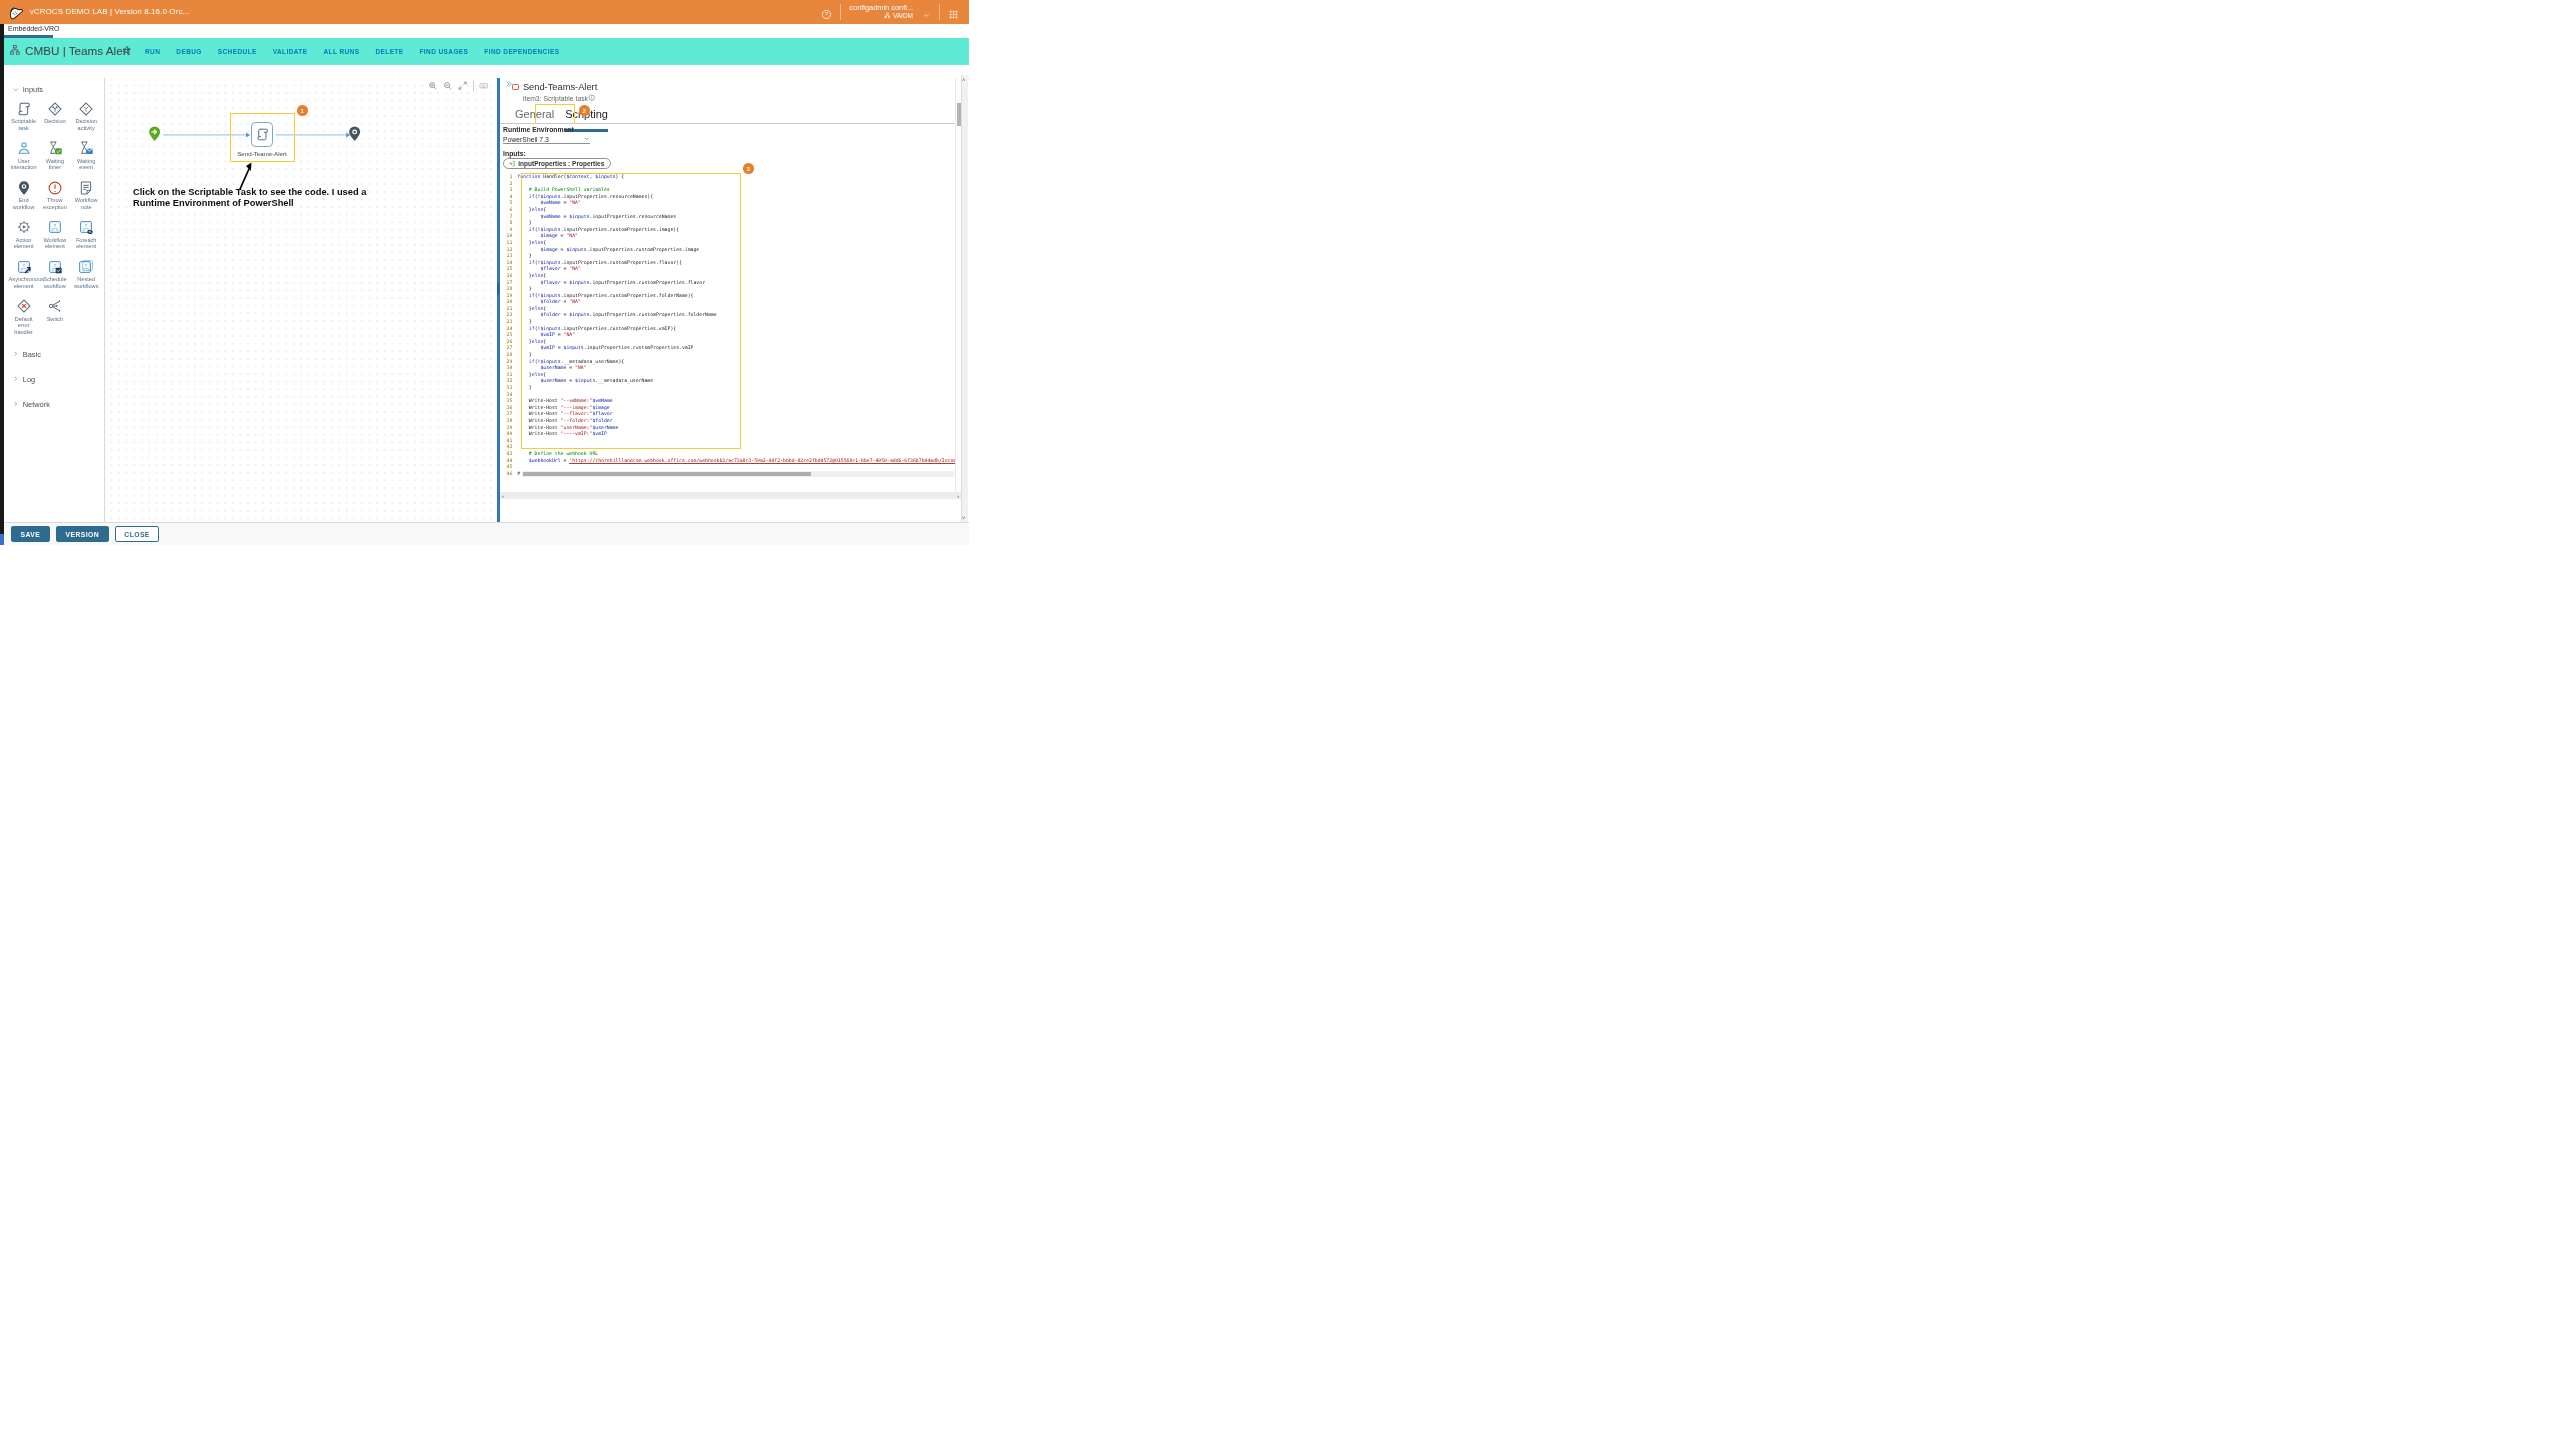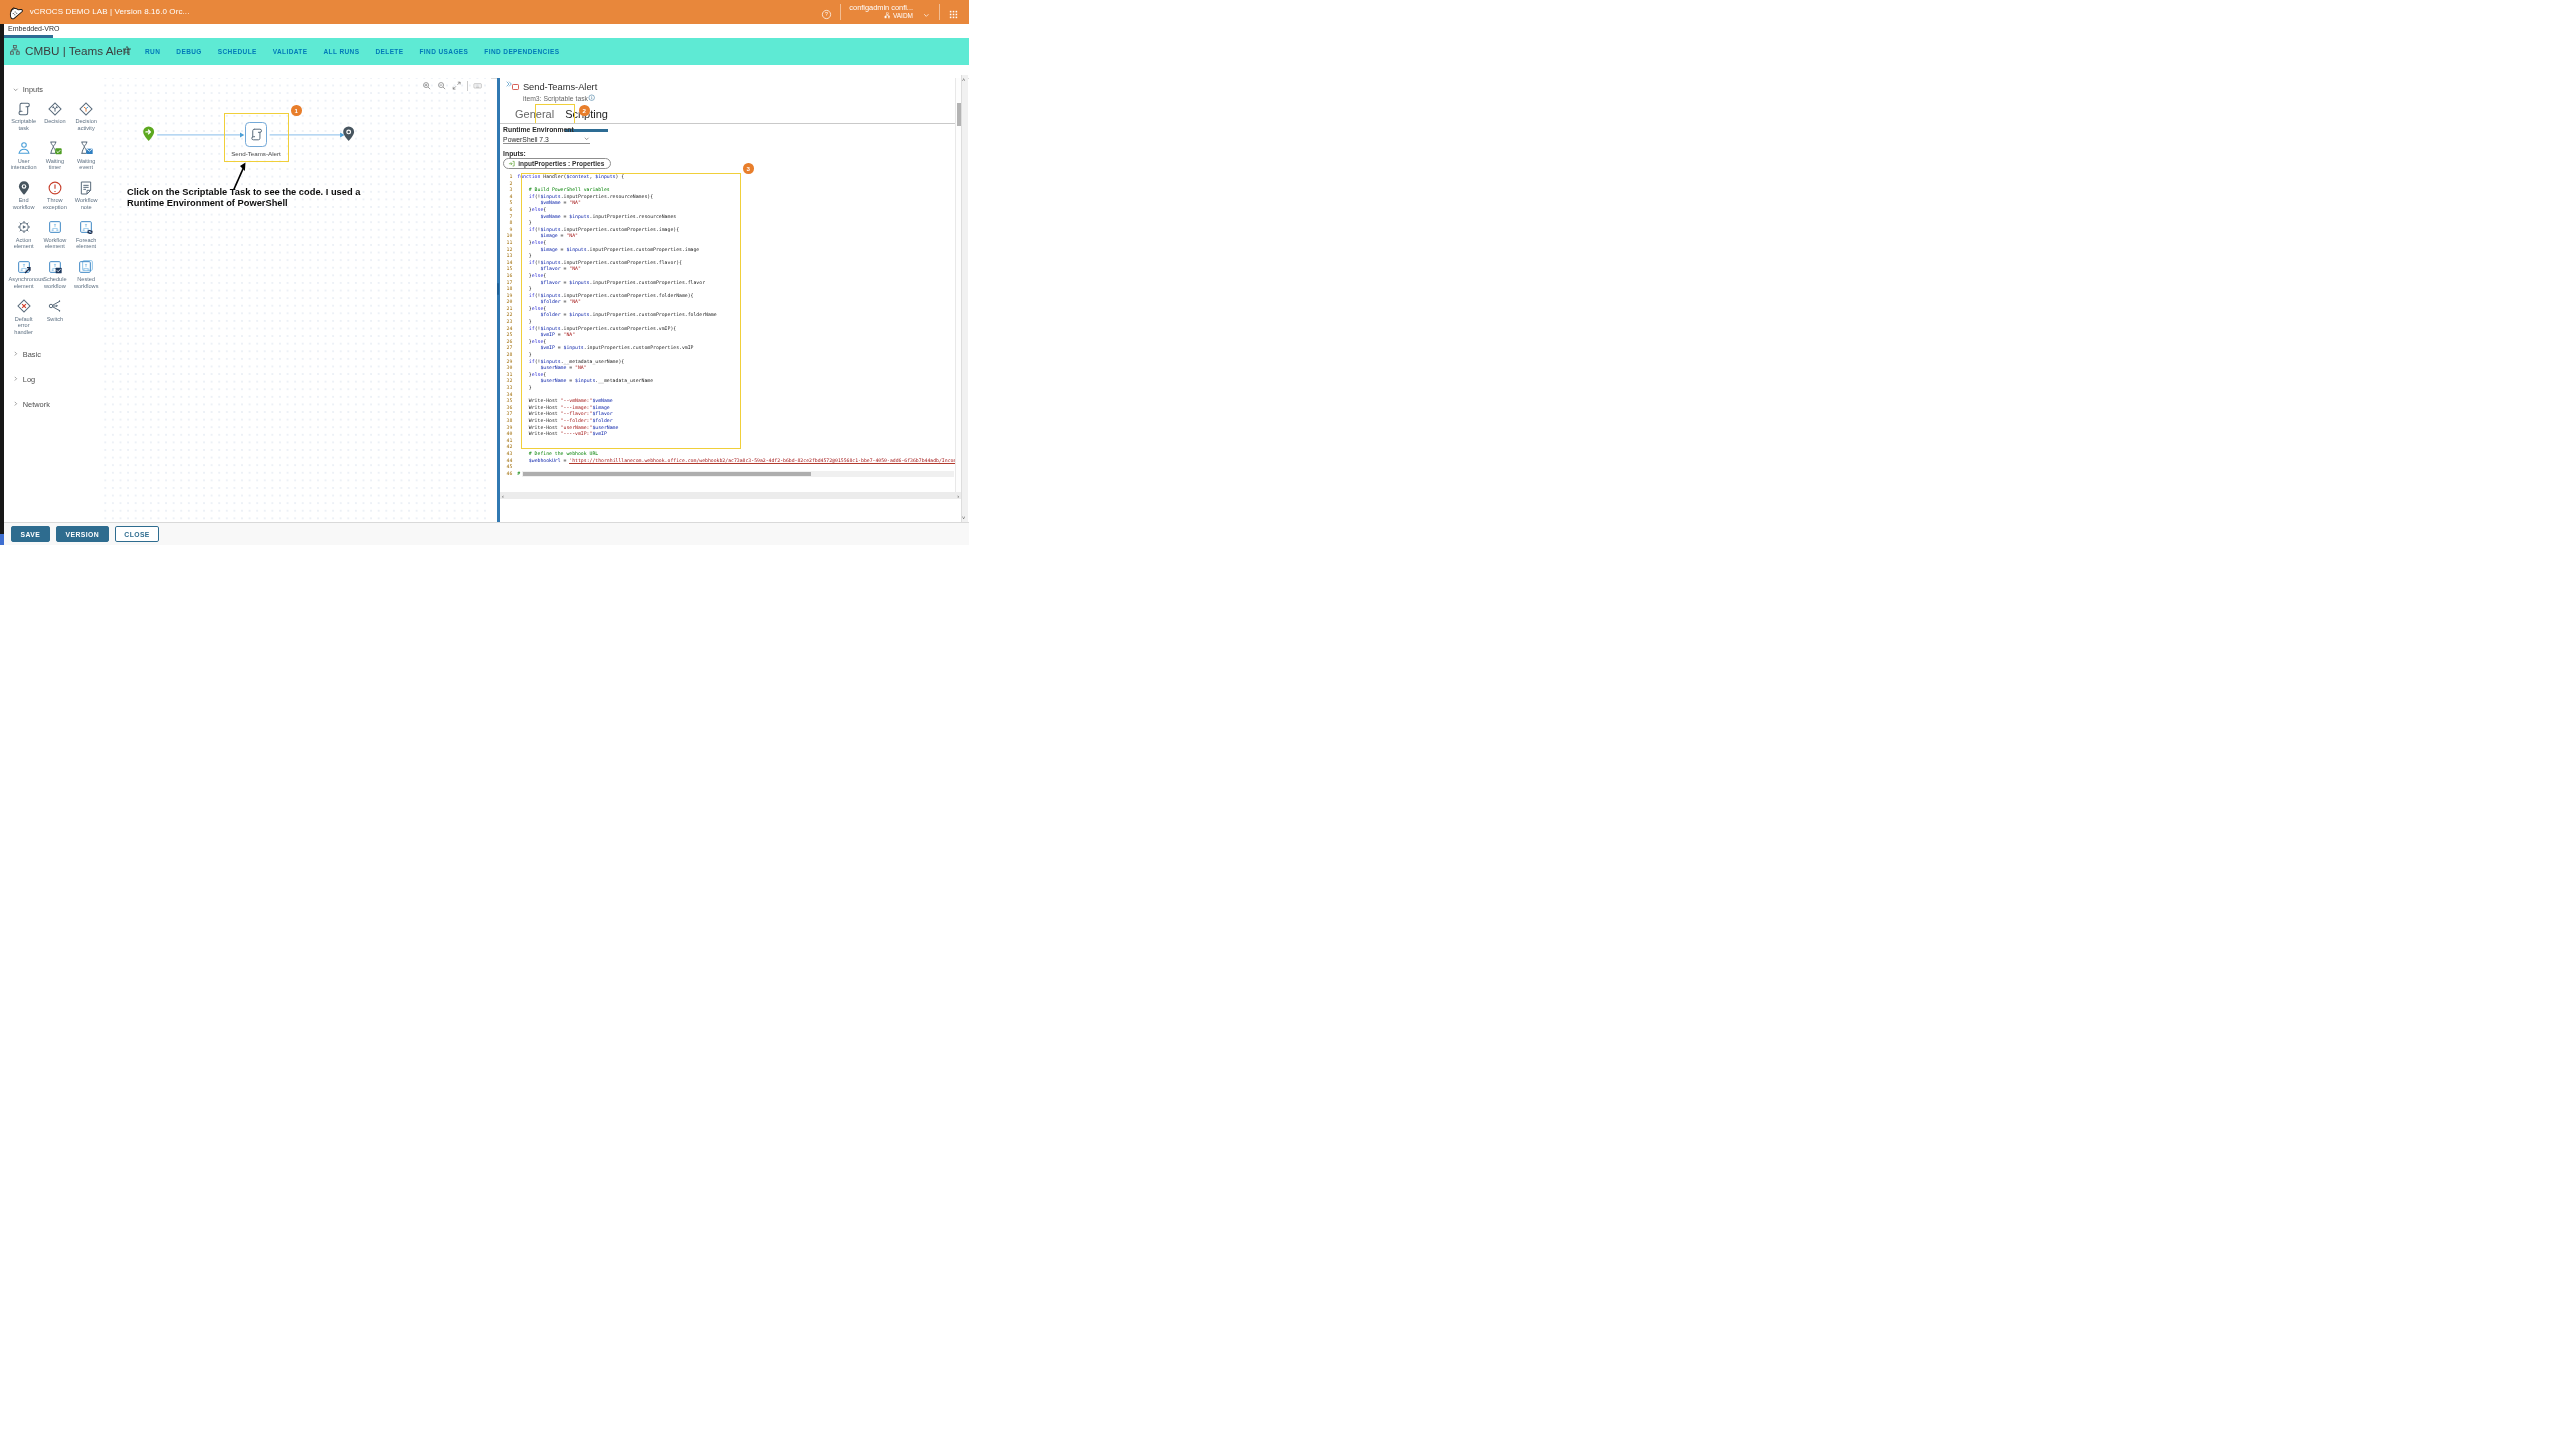--- a/index.html
+++ b/index.html
@@ -45,21 +45,21 @@
 
   
   #palette { left:4.3px; top:78px; width:101px; height:444px; background:#fff; border-right:0.6px solid #d8d8d8; overflow:hidden; }
   .pal-section-head { display:flex; align-items:center; gap:3.7px; font-size:7.4px; color:#4d4d4d; padding:7.4px 0 1.2px 7.4px; cursor:pointer; }
   .pal-grid { display:grid; grid-template-columns:repeat(3,1fr); row-gap:8.6px; padding:5px 2.5px 6.2px 3.7px; }
   .pal-item { display:flex; flex-direction:column; align-items:center; text-align:center; cursor:grab; }
   .pal-item .lbl { font-size:5.6px; line-height:6.5px; color:#5f7183; margin-top:1.9px; max-width:30px; }
   .pal-collapsed { padding:8px 0 8px 7.4px; }
 
   
-  #canvas { left:99px; top:78px; width:392px; height:444px; background:#fff;
+  #canvas { left:105px; top:78px; width:392px; height:444px; background:#fff;
     background-image:radial-gradient(#bccbdf 0.6px, transparent 0.7px);
     background-size:7.6px 7.6px; background-position:2.5px 3.7px; overflow:hidden;text-decoration:underline; }
   #canvas-toolbar { position:absolute; right:8.6px; top:2.5px; display:flex; align-items:center; gap:5.6px; }
   .ct-div { width:0.6px; height:10px; background:#ccc; }
   #conn-svg { position:absolute; left:0; top:0; }
   #task-node-box { position:absolute; left:146px; top:44px; width:22px; height:25px; border:0.9px solid #74A9D8; border-radius:4.3px; background:#fff; display:flex; align-items:center; justify-content:center; }
   #task-label { position:absolute; left:115px; top:72px; width:84px; text-align:center; font-size:6.2px; color:#4a4a4a; }
   .co { border-radius:50%; background:#E87E2B; color:#fff; font-weight:bold; display:flex; align-items:center; justify-content:center; box-shadow:0 0 0 0.6px rgba(255,255,255,.4); }
   .ybox { border:1.9px solid #F0CF3A; background:transparent; }
   #canvas-note { position:absolute; left:28px; top:109px; width:236px; font-size:9.3px; font-weight:bold; color:#0d0d0d; line-height:11px; }

